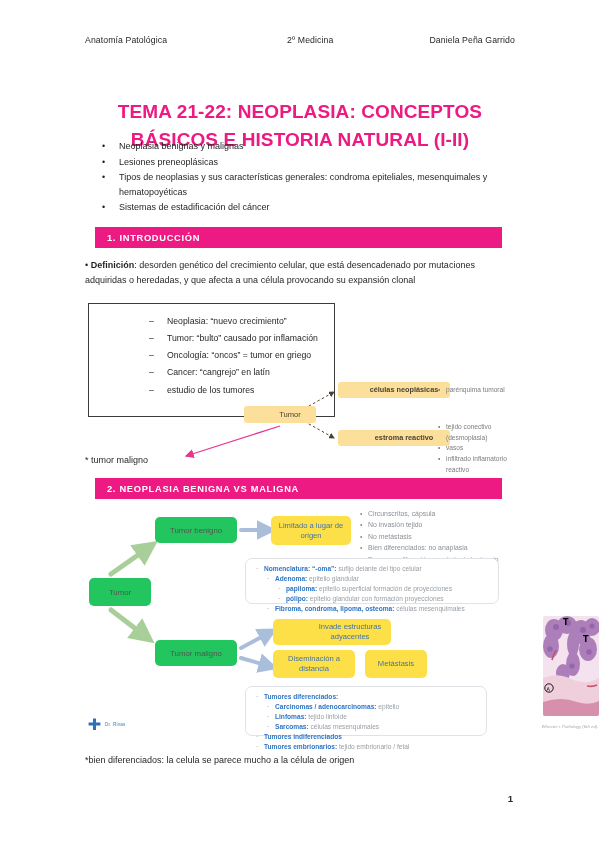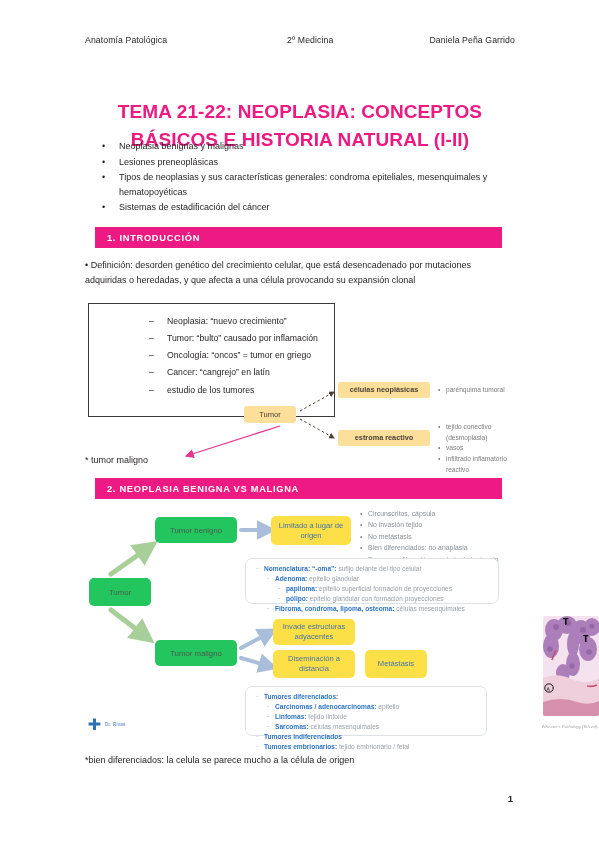--- a/index.html
+++ b/index.html
@@ -29,34 +29,34 @@
 
   
   .banner{position:absolute;left:95px;width:407px;height:21px;background:#ec1a82;
           color:#ffffff;font-size:9.3px;font-weight:bold;letter-spacing:.7px;
           display:flex;align-items:center;padding-left:12px;box-sizing:border-box;}
   #banner1{top:227px;}
   #banner2{top:478px;}
 
   
   .defpara{position:absolute;left:85px;top:258px;width:425px;font-size:9px;line-height:1.72;}
-  .defpara b{font-weight:normal;}
+  .defpara b{font-weight:bold;}
 
   
   .defbox{position:absolute;left:88px;top:303px;width:247px;height:114px;
           border:1px solid #3b3b3b;box-sizing:border-box;padding-left:48px;}
   .defbox ul{margin:0;padding:9px 0 0 30px;list-style:none;font-size:8.7px;line-height:1.97;}
   .defbox li{position:relative;}
   .defbox li:before{content:"\2013";position:absolute;left:-18px;}
 
   
   .d1{position:absolute;left:240px;top:378px;width:290px;height:78px;}
   .ybox{position:absolute;background:#fcdf9a;border-radius:3px;color:#4a4235;
         font-size:7.3px;font-weight:bold;display:flex;align-items:center;justify-content:center;
-        text-align:center;line-height:1.25;}
+        text-align:center;line-height:1.25;padding-left:20px;}
   #y-tumor{left:4px;top:28px;width:52px;height:17px;font-size:7.6px;font-weight:normal;color:#4a4235;}
   #y-cel{left:98px;top:4px;width:92px;height:16px;}
   #y-est{left:98px;top:52px;width:92px;height:16px;}
   .d1list{position:absolute;font-size:6.6px;color:#7d7d7d;line-height:1.62;}
   .d1list div{position:relative;padding-left:8px;}
   .d1list div:before{content:"\2022";position:absolute;left:0;}
   #l-par{left:198px;top:7px;}
   #l-est{left:198px;top:44px;}
 
   
@@ -71,21 +71,21 @@
   .gbox{position:absolute;background:#22c55e;border-radius:5px;color:#4d5a4e;
         font-size:7.8px;display:flex;align-items:center;justify-content:center;text-align:right;}
   #g-tumor{left:4px;top:78px;width:62px;height:28px;}
   #g-ben{left:70px;top:17px;width:82px;height:26px;}
   #g-mal{left:70px;top:140px;width:82px;height:26px;}
 
   .bbox{position:absolute;background:#fde047;border-radius:5px;color:#4472a8;
         font-size:7.6px;display:flex;align-items:center;justify-content:center;
         text-align:center;line-height:1.3;}
   #b-lim{left:186px;top:16px;width:80px;height:29px;}
-  #b-inv{left:188px;top:119px;width:82px;height:26px;}
+  #b-inv{left:188px;top:119px;width:82px;height:26px;padding-left:36px;}
   #b-dis{left:188px;top:150px;width:82px;height:28px;}
   #b-met{left:280px;top:150px;width:62px;height:28px;}
 
   
   .card{position:absolute;border:1px solid #dfe3e8;border-radius:7px;box-sizing:border-box;
         font-size:6.6px;line-height:1.52;color:#9aa0a6;padding:5px 7px 5px 9px;background:#ffffff;}
   #card-nom{left:160px;top:58px;width:254px;height:46px;}
   #card-dif{left:160px;top:186px;width:242px;height:50px;}
   .card .bl{color:#2e75c4;font-weight:bold;}
   .card .lv1{padding-left:9px;position:relative;}

